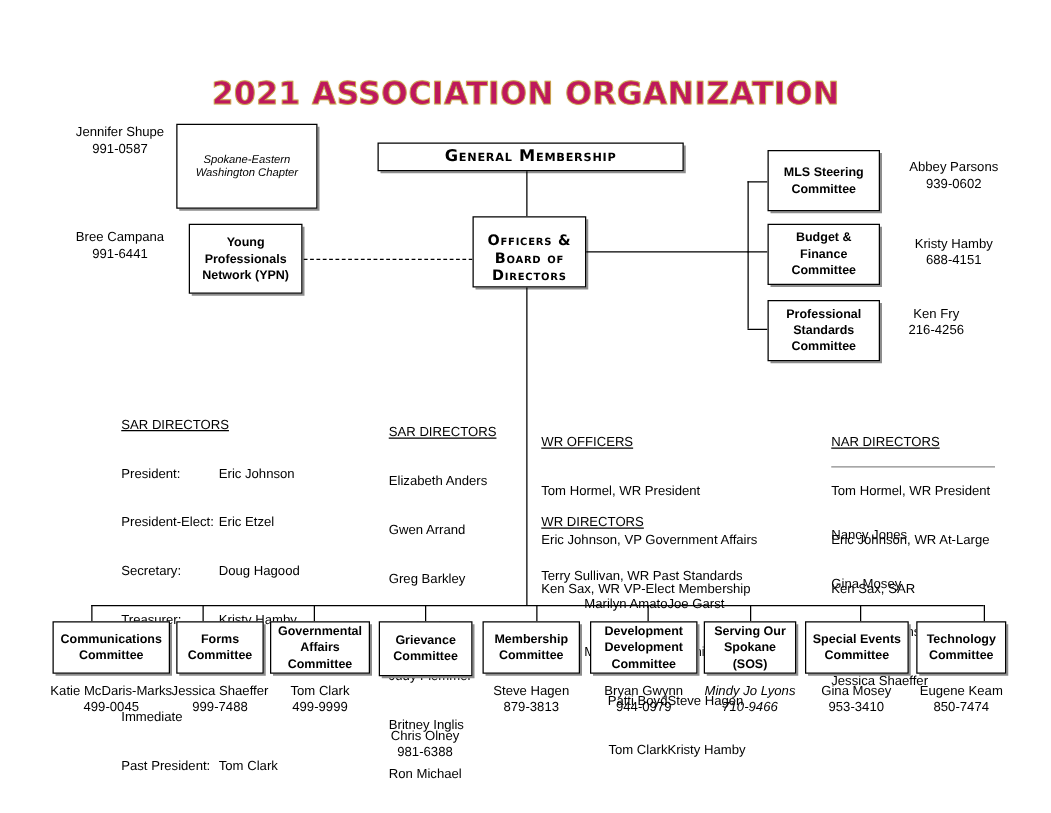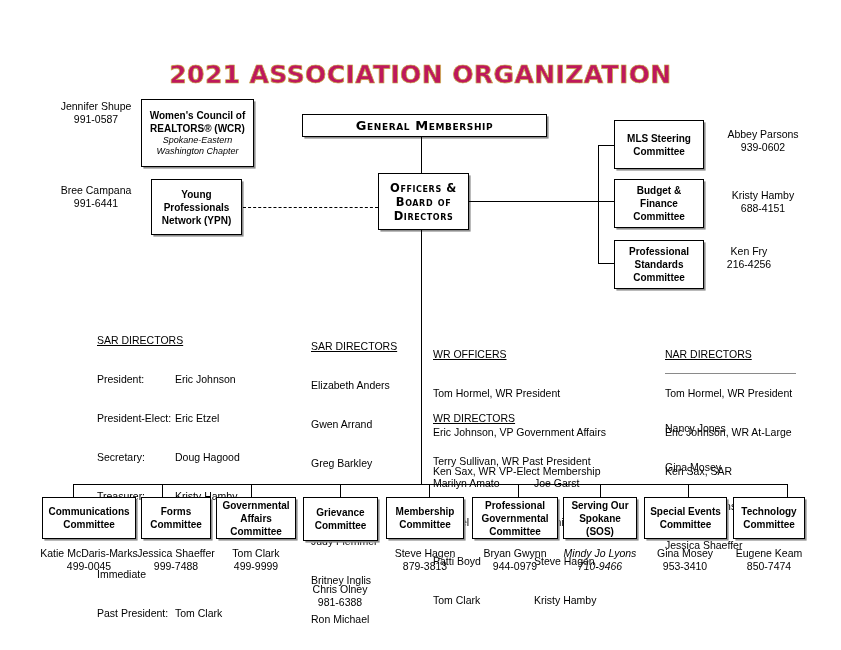--- a/index.html
+++ b/index.html
@@ -56,42 +56,41 @@
 <body>
 
 <div class="abs" id="chart-title">2021 ASSOCIATION ORGANIZATION</div>
 
 <div class="abs txt-c" style="left:46px;top:100px;width:100px;">
   <div>Jennifer Shupe</div>
   <div>991-0587</div>
 </div>
 
 <div class="abs box" style="left:141px;top:99px;width:113px;height:68px;flex-direction:column;">
-  <span>Women's Council of REALTORS® (WCR)</span>
   <span class="sub">Spokane-Eastern Washington Chapter</span>
 </div>
 
 <div class="abs txt-c" style="left:46px;top:184px;width:100px;">
   <div>Bree Campana</div>
   <div>991-6441</div>
 </div>
 
 <div class="abs box" style="left:151px;top:179px;width:91px;height:56px;">
   <span>Young Professionals Network (YPN)</span>
 </div>
 
 <div class="dashed" style="left:243px;top:207px;width:135px;"></div>
 
 <div class="abs box smallcaps" style="left:302px;top:114px;width:245px;height:23px;font-size:13px;">
   <span>General Membership</span>
 </div>
 
 <div class="ln lnv" style="left:421px;top:137px;height:36px;"></div>
 
-<div class="abs box smallcaps" style="left:378px;top:173px;width:91px;height:57px;font-size:11.5px;line-height:14px;">
+<div class="abs box smallcaps" style="left:378px;top:173px;width:91px;height:57px;font-size:11.5px;line-height:14px;align-items:flex-end;">
   <span>Officers &amp; Board of Directors</span>
 </div>
 
 <div class="ln lnv" style="left:421px;top:230px;height:254px;"></div>
 
 <div class="ln lnh" style="left:469px;top:201px;width:130px;"></div>
 <div class="ln lnv" style="left:598px;top:145px;height:118px;"></div>
 <div class="ln lnh" style="left:598px;top:145px;width:16px;"></div>
 <div class="ln lnh" style="left:598px;top:201px;width:16px;"></div>
 <div class="ln lnh" style="left:598px;top:263px;width:16px;"></div>
@@ -163,36 +162,36 @@
 <div class="abs txt" style="left:433px;top:322px;">
   <div class="hdr">WR OFFICERS</div>
   <div>Tom Hormel, WR President</div>
   <div>Eric Johnson, VP Government Affairs</div>
   <div>Ken Sax, WR VP-Elect Membership</div>
 </div>
 
 <div class="abs txt" style="left:433px;top:386px;">
   <div class="hdr">WR DIRECTORS</div>
   <div class="col2">
-    <div style="width:101px;">
+    <div style="width:101px;text-align:right;">
       <div>Marilyn Amato</div>
       <div>Michael Baker</div>
       <div>Patti Boyd</div>
       <div>Tom Clark</div>
     </div>
     <div>
       <div>Joe Garst</div>
       <div>Cynthia Gustafson</div>
       <div>Steve Hagen</div>
       <div>Kristy Hamby</div>
     </div>
   </div>
 </div>
 
-<div class="abs txt" style="left:433px;top:455px;">Terry Sullivan, WR Past President</div>
+<div class="abs txt" style="left:433px;top:455px;">Terry Sullivan, WR Past Standards</div>
 
 <div class="abs txt" style="left:665px;top:322px;">
   <div class="hdr">NAR DIRECTORS</div>
   <div>Tom Hormel, WR President</div>
   <div>Eric Johnson, WR At-Large</div>
   <div>Ken Sax, SAR</div>
 </div>
 <div class="rule" style="left:665px;top:373px;width:131px;"></div>
 <div class="abs txt" style="left:665px;top:396px;">
   <div>Nancy Jones</div>
@@ -246,21 +245,21 @@
 
 <div class="abs box" style="left:386px;top:497px;width:78px;height:42px;">
   <span>Membership Committee</span>
 </div>
 <div class="abs txt-c" style="left:373px;top:547px;width:104px;">
   <div>Steve Hagen</div>
   <div>879-3813</div>
 </div>
 
 <div class="abs box" style="left:472px;top:497px;width:86px;height:42px;">
-  <span>Professional Governmental Committee</span>
+  <span>Development Development Committee</span>
 </div>
 <div class="abs txt-c" style="left:463px;top:547px;width:104px;">
   <div>Bryan Gwynn</div>
   <div>944-0979</div>
 </div>
 
 <div class="abs box" style="left:563px;top:497px;width:74px;height:42px;">
   <span>Serving Our Spokane (SOS)</span>
 </div>
 <div class="abs txt-c" style="left:548px;top:547px;width:104px;font-style:italic;">

